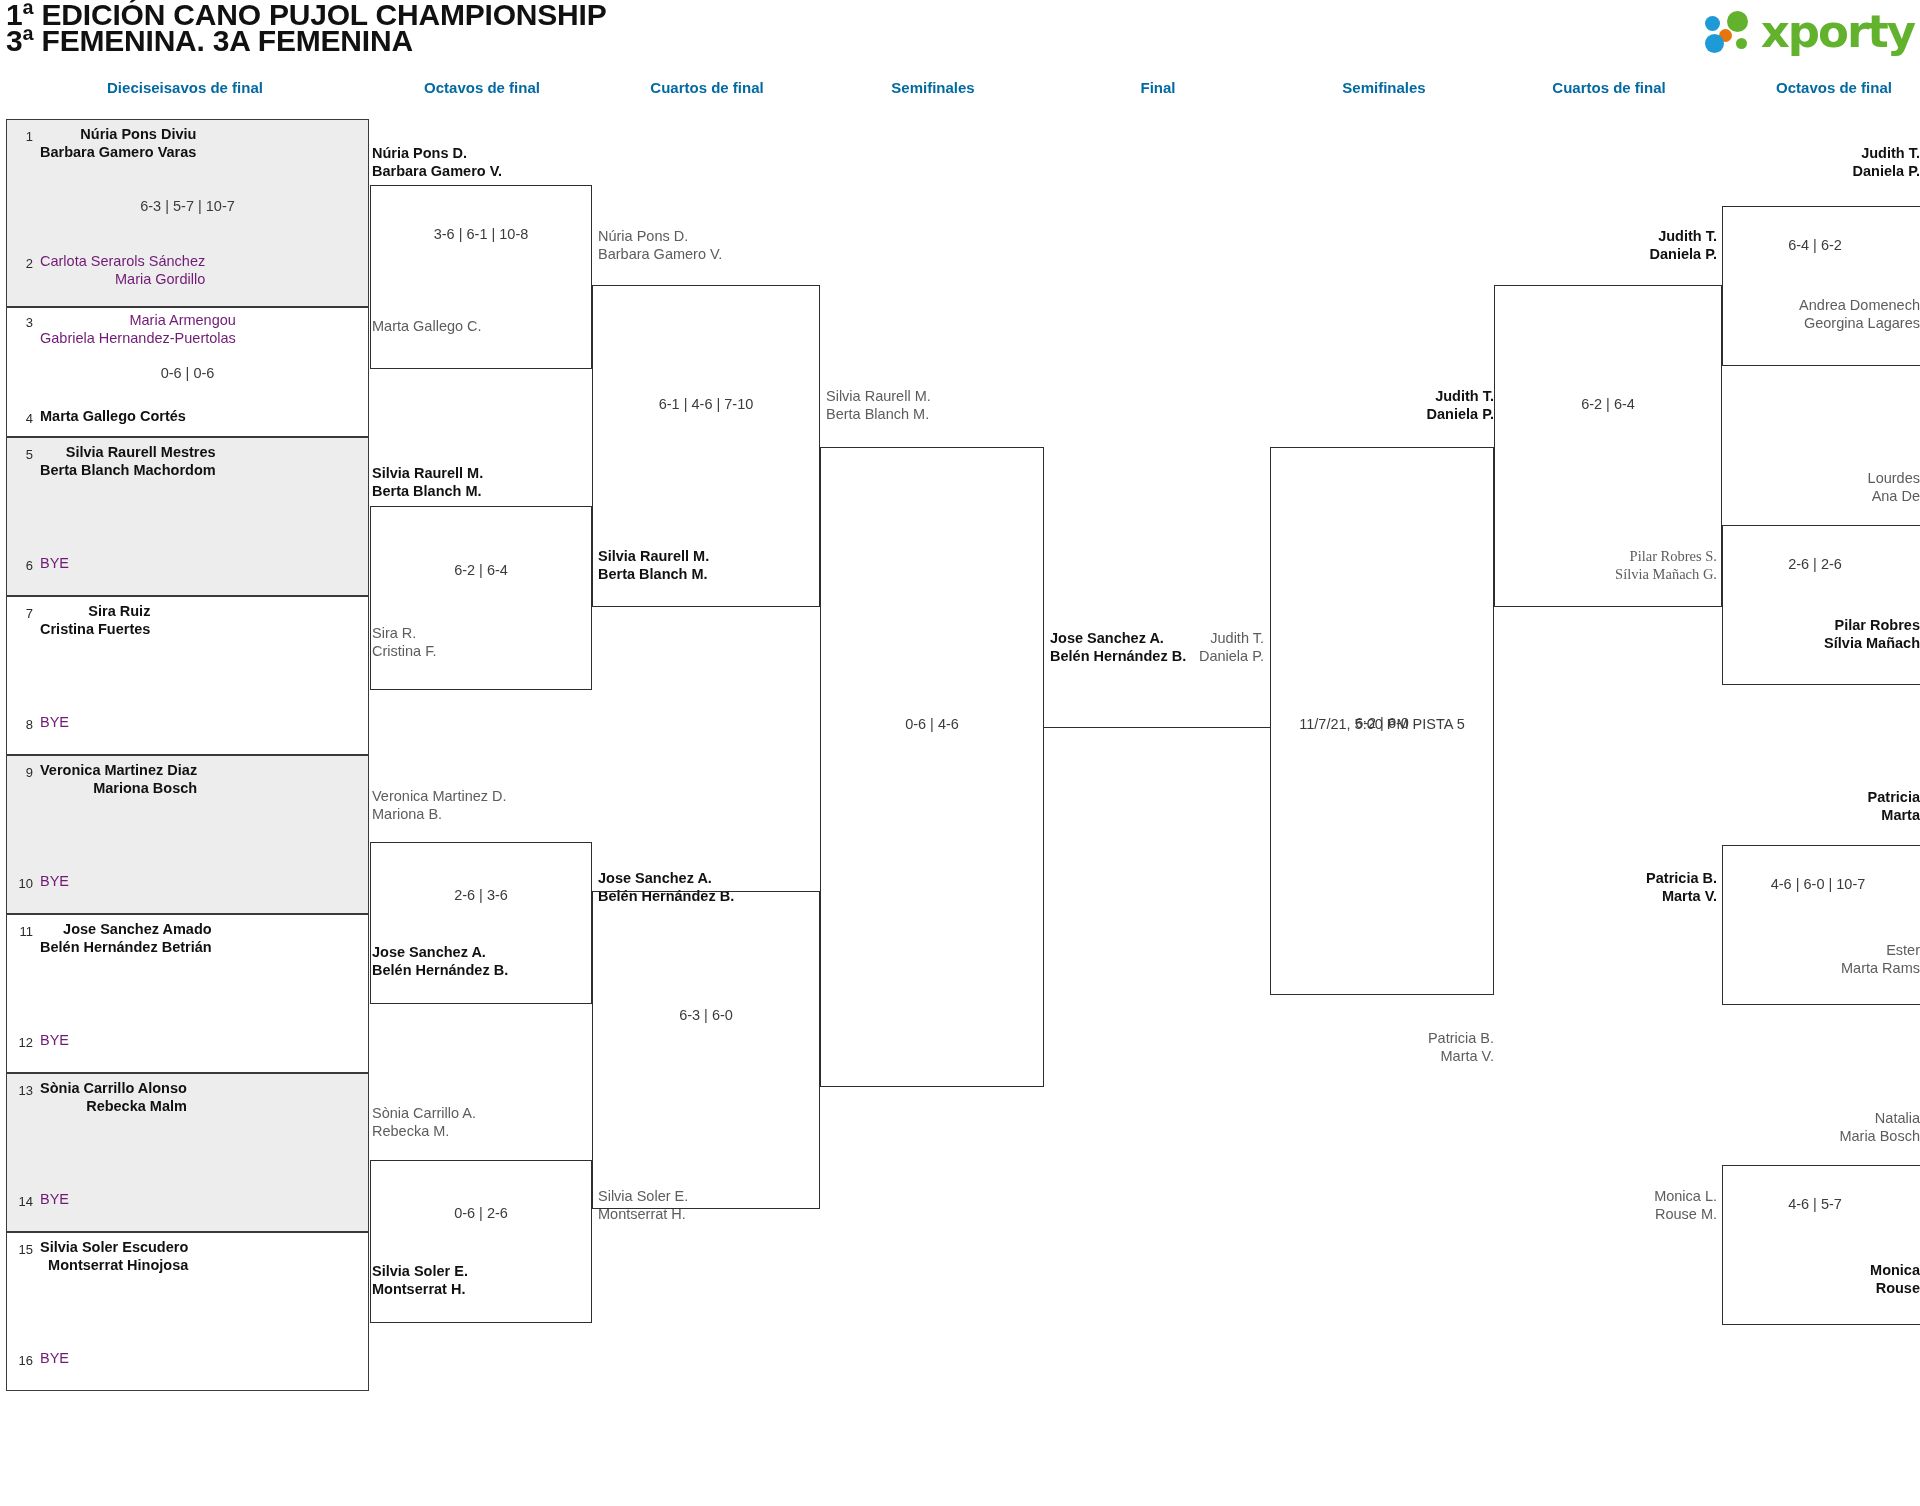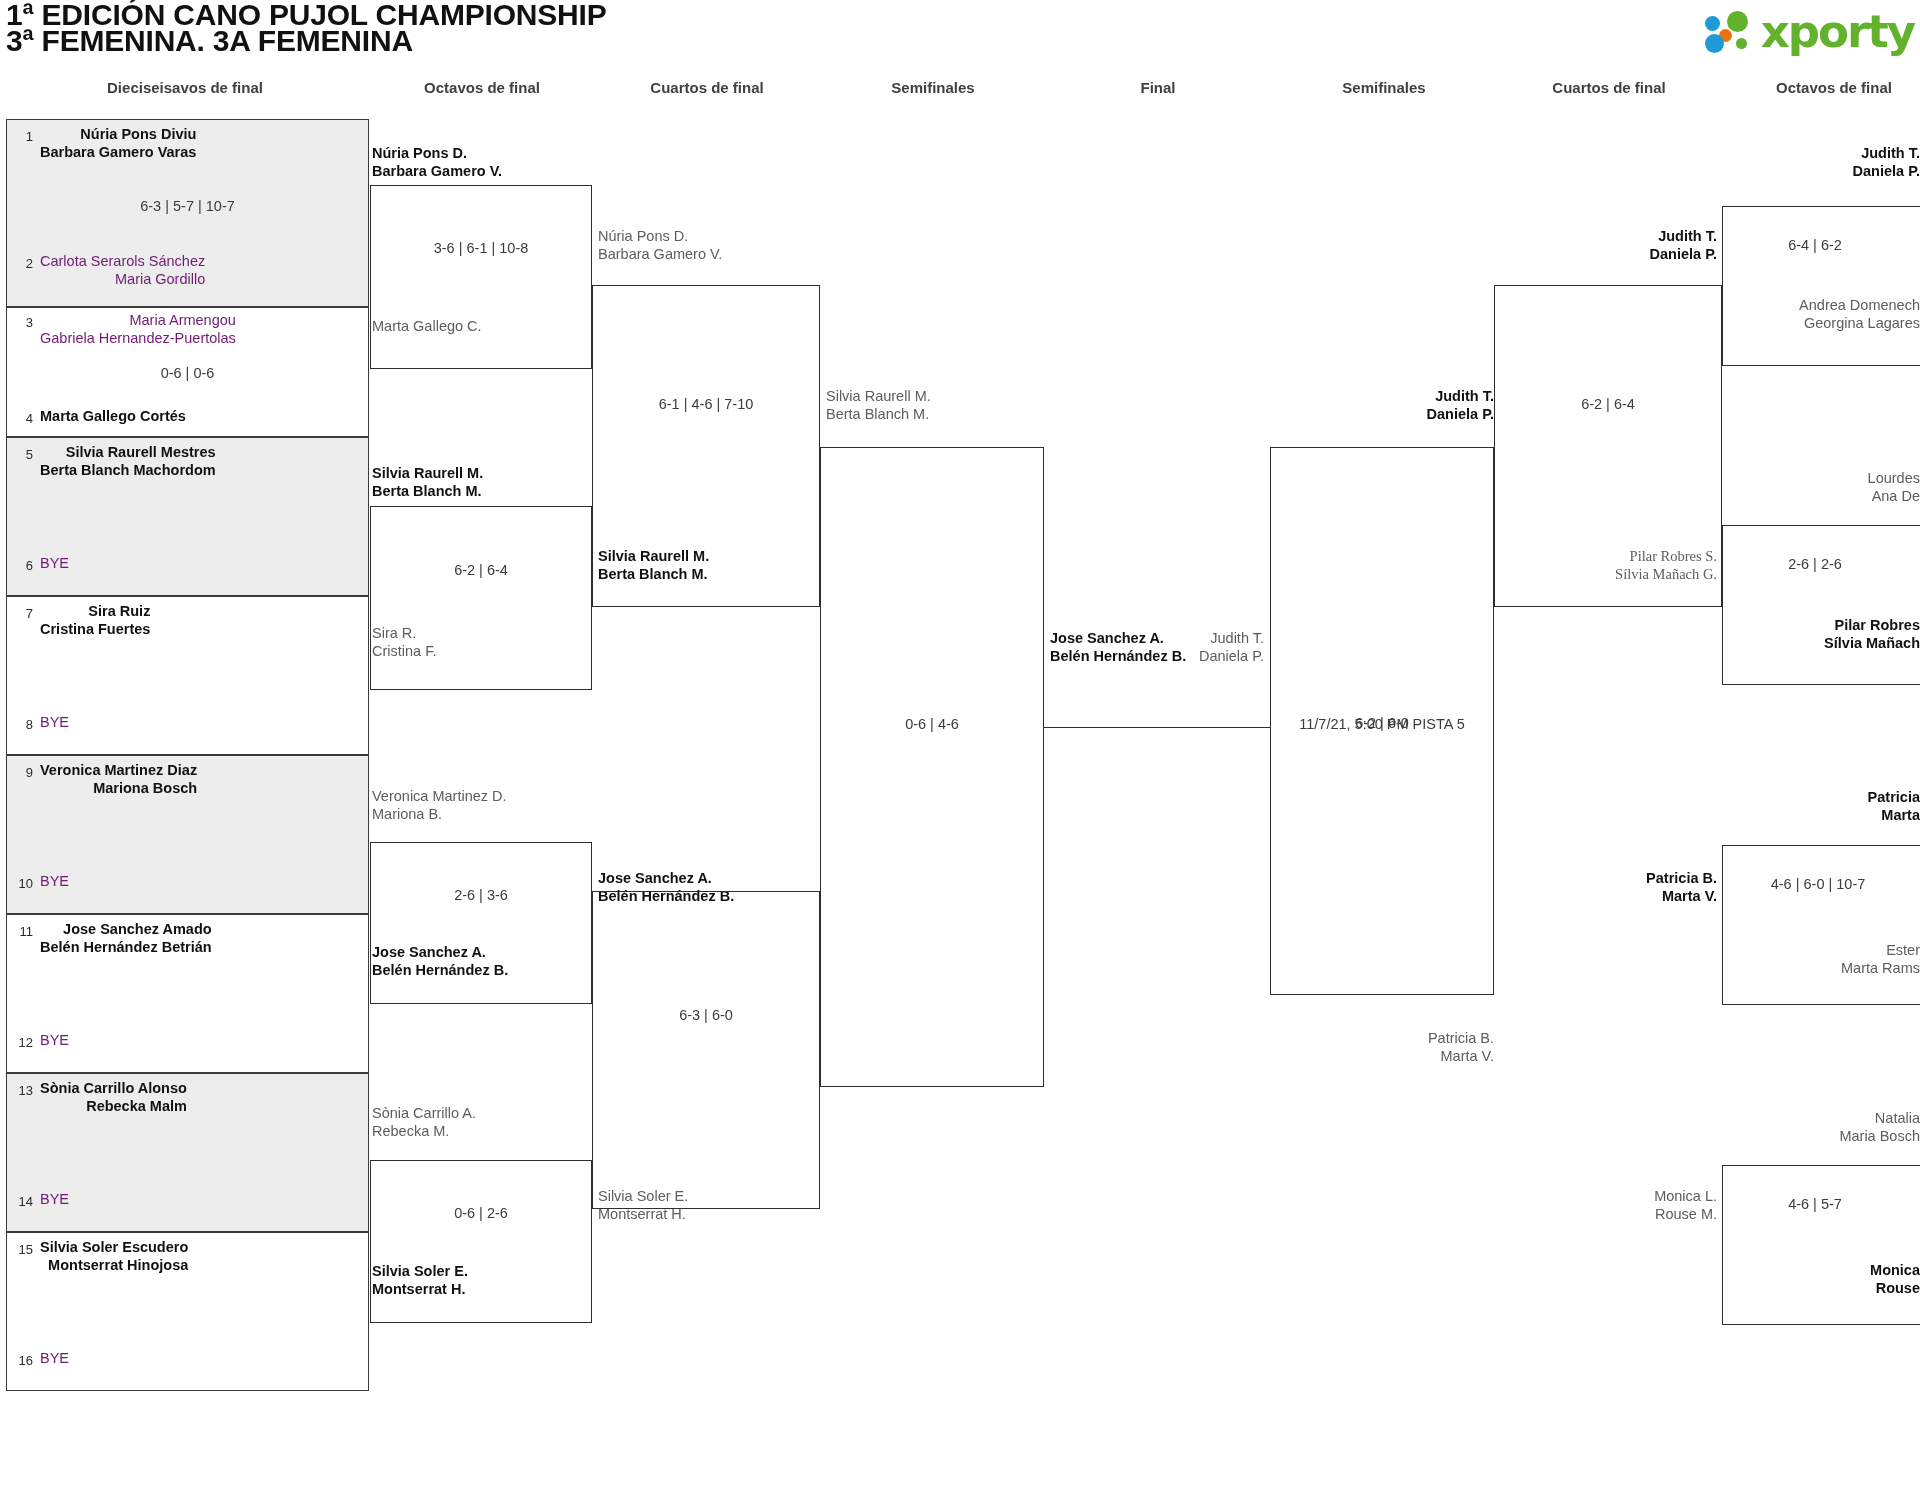--- a/index.html
+++ b/index.html
@@ -19,21 +19,21 @@
   .logo-dots{position:relative;width:52px;height:46px;}
   .dot{position:absolute;border-radius:50%;}
   .d1{width:15px;height:15px;background:#1e9ad6;left:2px;top:8px;}
   .d2{width:13px;height:13px;background:#e8740c;left:16px;top:21px;}
   .d3{width:21px;height:21px;background:#62b22e;left:24px;top:3px;}
   .d4{width:19px;height:19px;background:#1e9ad6;left:2px;top:26px;}
   .d5{width:11px;height:11px;background:#62b22e;left:33px;top:30px;}
   .logo-word{font-size:45px;font-weight:700;color:#62b22e;letter-spacing:-2px;line-height:45px;font-family:"DejaVu Sans",sans-serif;}
 
   
-  .round-head{position:absolute;font-size:15px;font-weight:700;color:#404040;text-align:center;white-space:nowrap;transform:translateX(-50%);top:79px;}
+  .round-head{position:absolute;font-size:15px;font-weight:700;color:#0369a1;text-align:center;white-space:nowrap;transform:translateX(-50%);top:79px;}
 
   
   .seedbox{position:absolute;left:6px;box-sizing:border-box;border:1px solid #3a3a3a;}
   .seedbox.shaded{background:#ededed;}
   .seedbox.plain{background:#ffffff;}
   .seed-row{position:absolute;left:8px;right:8px;display:flex;gap:7px;align-items:flex-start;}
   .seed-num{font-size:13px;color:#2b2b2b;width:18px;text-align:right;flex:none;padding-top:3px;}
   .seed-names{font-size:14.5px;line-height:17.5px;white-space:nowrap;text-align:right;}
   .seed-names.win{font-weight:700;color:#111;}
   .seed-names.lose{font-weight:400;color:#701a75;}
@@ -209,21 +209,21 @@
         <span>BYE</span>
       </span>
     </div>
   </div>
 
   <div class="plabel win" style="left:372px;top:145px;">
     <span>Núria Pons D.</span><br>
     <span>Barbara Gamero V.</span>
   </div>
   <div class="mbox" style="left:370px;top:185px;width:222px;height:184px;">
-    <div class="mscore" style="top:54px;">3-6 | 6-1 | 10-8</div>
+    <div class="mscore" style="top:40px;">3-6 | 6-1 | 10-8</div>
   </div>
   <div class="plabel lose" style="left:372px;top:318px;">
     <span>Marta Gallego C.</span>
   </div>
 
   <div class="plabel win" style="left:372px;top:465px;">
     <span>Silvia Raurell M.</span><br>
     <span>Berta Blanch M.</span>
   </div>
   <div class="mbox" style="left:370px;top:506px;width:222px;height:184px;">

